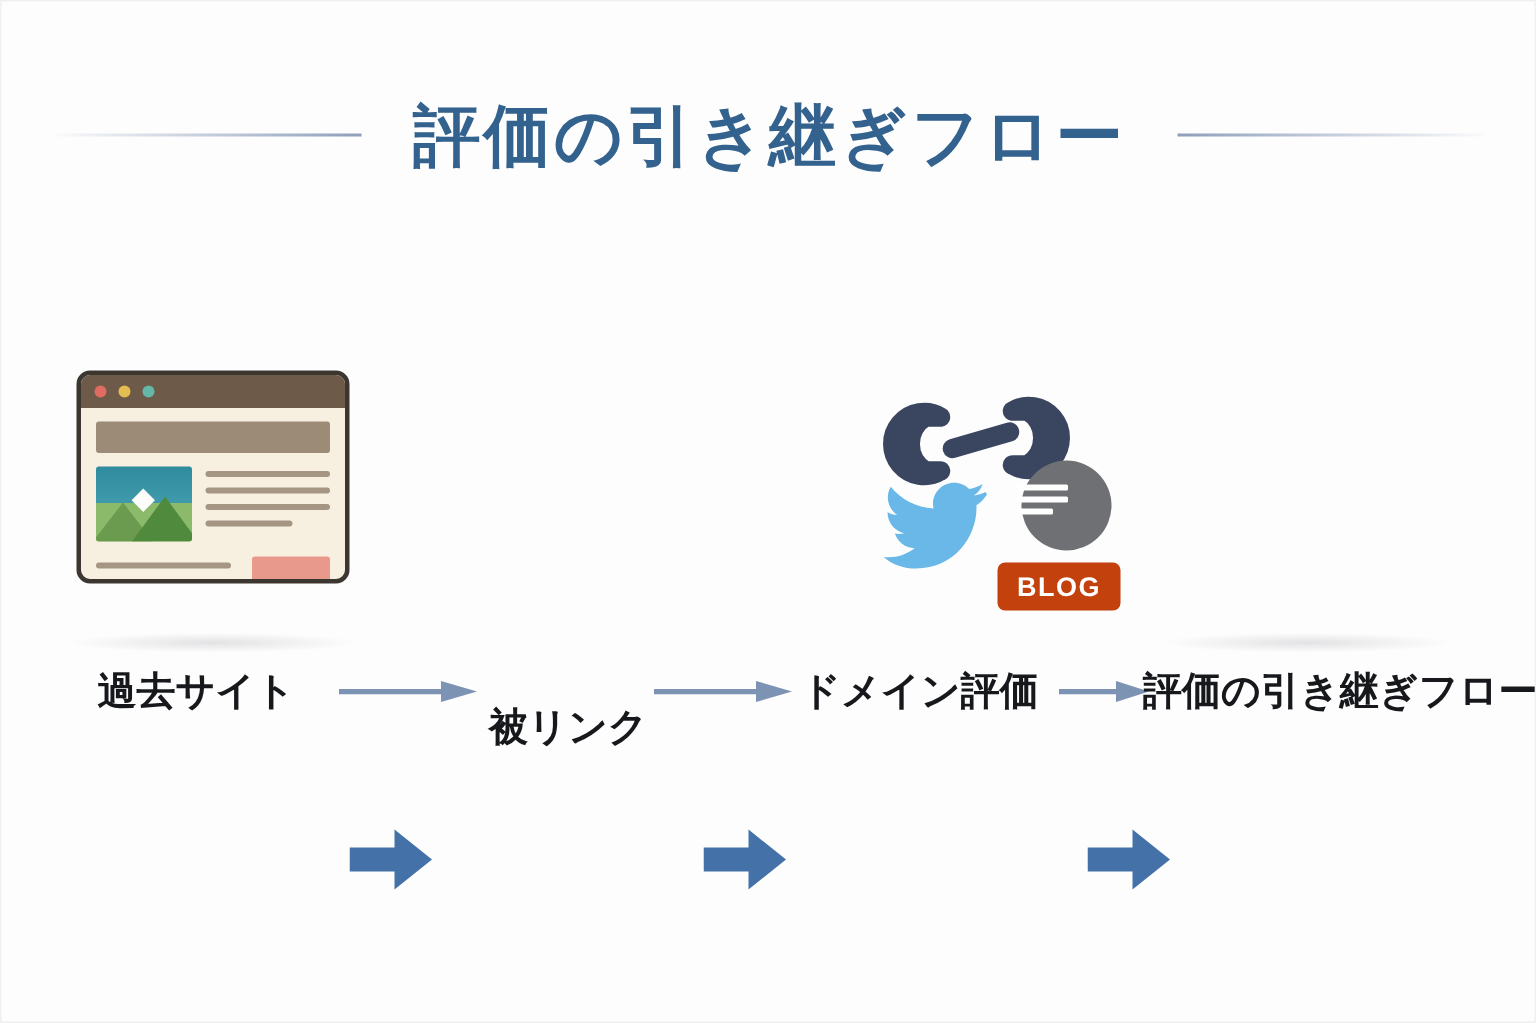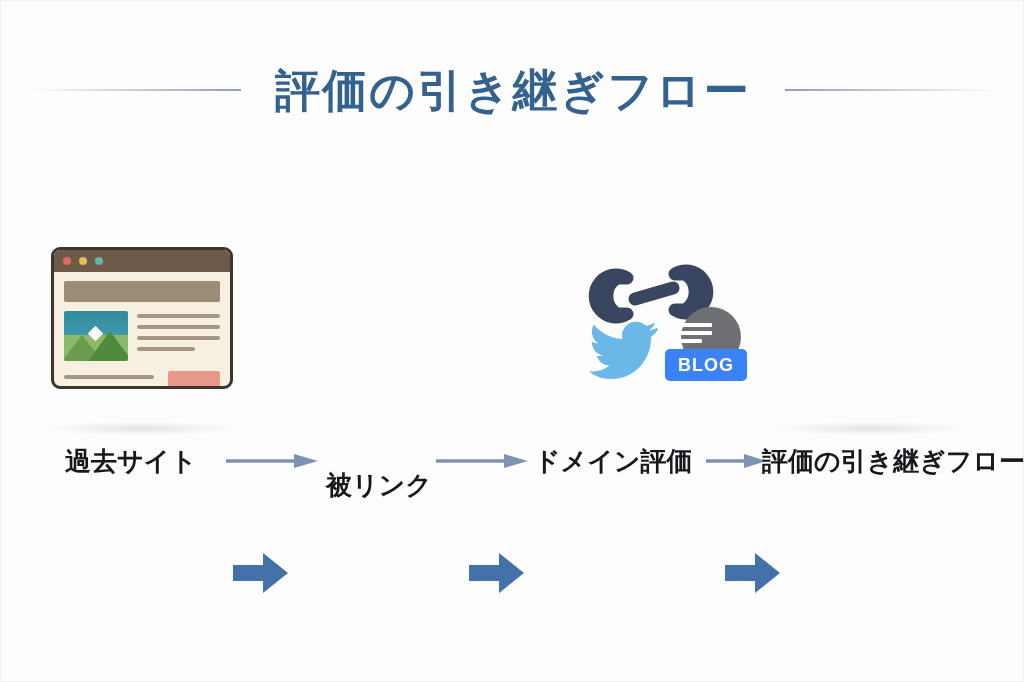--- a/index.html
+++ b/index.html
@@ -143,22 +143,22 @@
   .old-bottom { display: flex; gap: 10px; margin-top: 10px; align-items: flex-start; }
   .old-bl { flex: 1; display: flex; flex-direction: column; gap: 8px; padding-top: 4px; }
   .old-box { width: 52px; height: 27px; background: #e8998b; border-radius: 2px; }
 
   
   .links-group { position: absolute; left: 292px; top: 18px; width: 180px; height: 130px; }
   .chain { position: absolute; left: 6px; top: 0; }
   .twitter { position: absolute; left: 8px; top: 62px; }
   .blog-wrap { position: absolute; left: 84px; top: 50px; }
   .blog-label {
-    position: absolute; left: 0; top: 42px;
-    width: 82px; height: 32px; background: #3b82f6; border-radius: 5px;
+    position: absolute; left: 0; top: 68px;
+    width: 82px; height: 32px; background: #c2410c; border-radius: 5px;
     color: #ffffff; font-size: 18px; font-weight: 700; letter-spacing: 1px;
     display: flex; align-items: center; justify-content: center;
     font-family: "Liberation Sans", sans-serif;
   }
   .bubble {
     position: absolute; left: 16px; top: 0;
     width: 60px; height: 60px; background: #6e7073; border-radius: 50%;
   }
   .bubble-lines {
     position: absolute; left: 13px; top: 16px; width: 34px;

